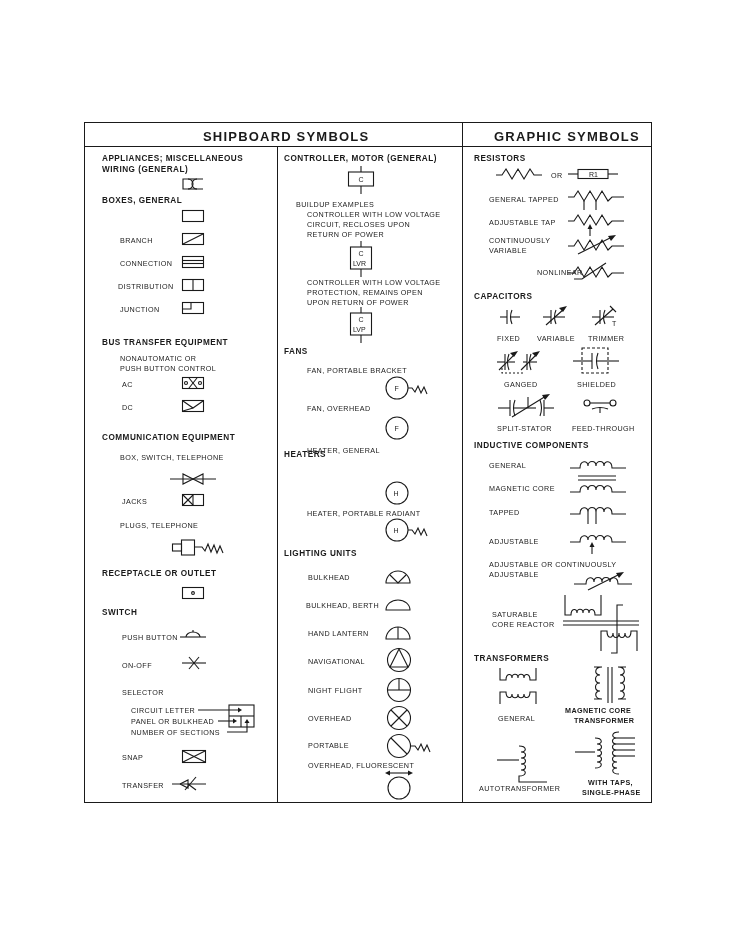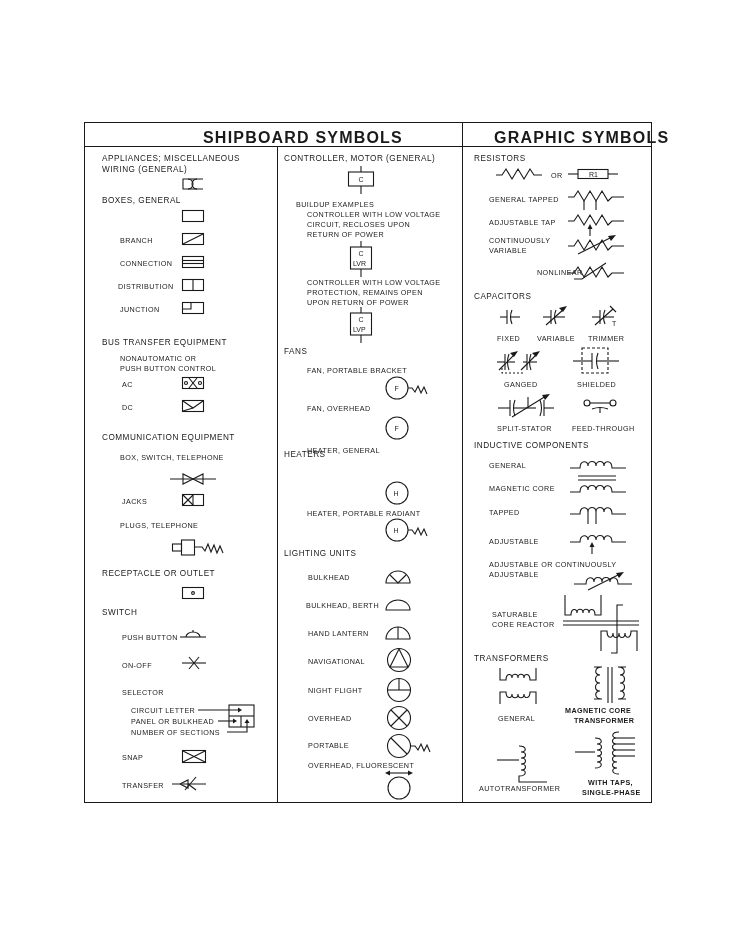--- a/index.html
+++ b/index.html
@@ -2,23 +2,23 @@
 <html><head>
 <meta charset="utf-8">
 <style>
   html,body{margin:0;padding:0;background:#ffffff;}
   body{width:736px;height:952px;position:relative;overflow:hidden;
        font-family:"Liberation Sans","DejaVu Sans",sans-serif;color:#1a1a1a;}
   .frame{position:absolute;left:84px;top:122px;width:568px;height:681px;
          border:1.6px solid #1a1a1a;box-sizing:border-box;}
   .hdiv{position:absolute;left:84px;top:146px;width:568px;height:0;border-top:1.4px solid #1a1a1a;}
   .vdiv{position:absolute;width:0;border-left:1.4px solid #1a1a1a;}
-  .t{position:absolute;white-space:nowrap;font-size:8.2px;letter-spacing:0.5px;font-weight:normal;line-height:11px;}
+  .t{position:absolute;white-space:nowrap;font-size:8.2px;letter-spacing:0.5px;font-weight:bold;line-height:11px;}
   .s{position:absolute;white-space:nowrap;font-size:7.2px;letter-spacing:0.4px;line-height:9.6px;}
-  .h{position:absolute;white-space:nowrap;font-size:16px;letter-spacing:1.2px;font-weight:bold;}
+  .h{position:absolute;white-space:nowrap;font-size:13px;letter-spacing:1.2px;font-weight:bold;}
   svg.sym{position:absolute;overflow:visible;}
   svg.sym *{stroke:#1a1a1a;fill:none;stroke-width:1.1;}
   svg.sym text{stroke:none;fill:#1a1a1a;font-family:"Liberation Sans",sans-serif;font-size:7px;}
   svg.sym .f{fill:#1a1a1a;stroke:none;}
 </style>
 </head>
 <body>
 
 <div class="frame"></div>
 <div class="hdiv"></div>

